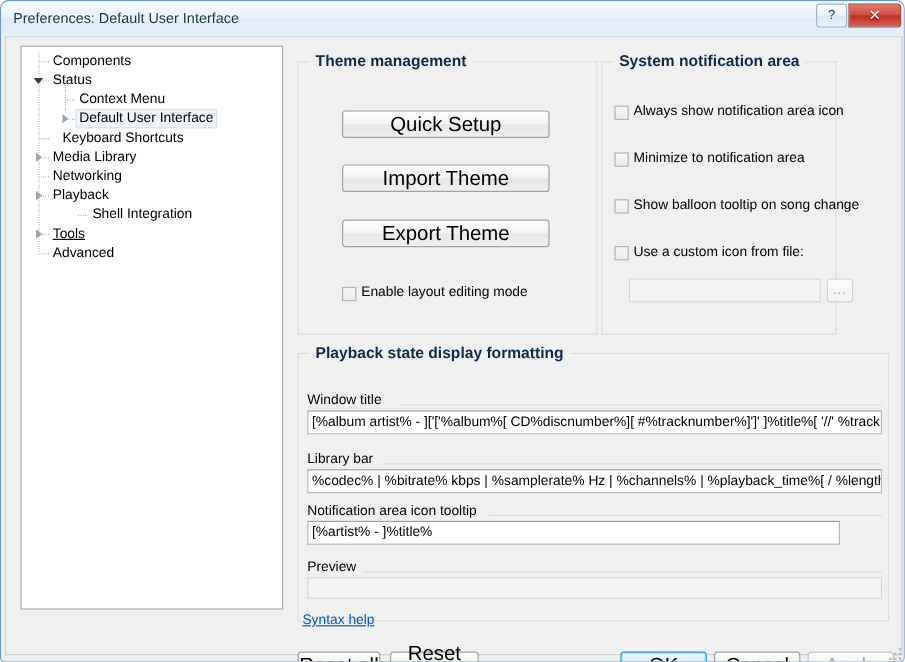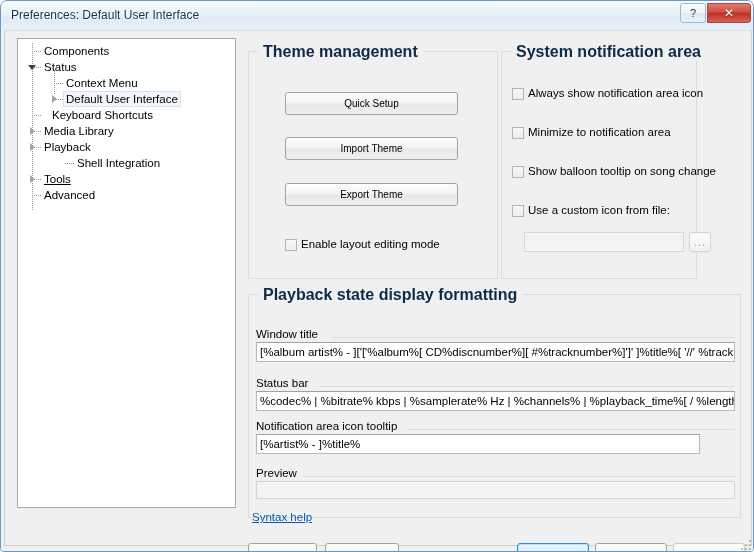--- a/index.html
+++ b/index.html
@@ -143,33 +143,33 @@
   .group {
     position: absolute;
     border: 1px solid #dcdcdc;
     background: transparent;
   }
   .group > .legend {
     position: absolute;
     left: 9px; top: -9px;
     background: #f0f0f0;
     padding: 0 5px;
-    font-size: 16px;
+    font-size: 13px;
     font-weight: bold;
     color: #0d2a4a;
     white-space: nowrap;
   }
 
   
   .btn {
     background: linear-gradient(180deg,#fdfdfd 0%, #f3f3f3 48%, #e7e7e7 52%, #f0f0f0 100%);
     border: 1px solid #a2a2a2;
     border-radius: 3px;
     font-family: "Liberation Sans", sans-serif;
-    font-size: 10px;
+    font-size: 17px;
     color: #000000;
     display: flex; align-items: center; justify-content: center;
     cursor: default;
     text-align: center;
   }
   .btn.default {
     border: 1px solid #2c8fd4;
     box-shadow: inset 0 0 0 1px #b5e2fb;
     background: linear-gradient(180deg,#eaf7fe 0%, #d8eefc 48%, #bfe3fa 52%, #e2f3fe 100%);
   }
@@ -298,20 +298,24 @@
             <div class="guide-h" style="left: 14px; top: 8px; width: 9px;"></div>
             <span class="lbl" style="left: 34px;">Keyboard Shortcuts</span>
           </div>
           <div class="tree-row" style="top: 0px;">
             <div class="guide-h" style="left: 14px; top: 8px; width: 9px;"></div>
             <span class="tw tw-collapsed" style="left: 10px;"></span>
             <span class="lbl" style="left: 26px;">Media Library</span>
           </div>
           <div class="tree-row" style="top: 0px;">
             <div class="guide-h" style="left: 14px; top: 8px; width: 9px;"></div>
+            <span class="lbl" style="left: 26px;">Networking</span>
+          </div>
+          <div class="tree-row" style="top: 0px;">
+            <div class="guide-h" style="left: 14px; top: 8px; width: 9px;"></div>
             <span class="tw tw-collapsed" style="left: 10px;"></span>
             <span class="lbl" style="left: 26px;">Playback</span>
           </div>
           <div class="tree-row" style="top: 0px; margin-left: 33px;">
             <div class="guide-h" style="left: 14px; top: 8px; width: 9px;"></div>
             <span class="lbl" style="left: 26px;">Shell Integration</span>
           </div>
           <div class="tree-row" style="top: 0px;">
             <div class="guide-h" style="left: 14px; top: 8px; width: 9px;"></div>
             <span class="tw tw-collapsed" style="left: 10px;"></span>
@@ -366,21 +370,21 @@
       <div class="browse-btn" style="left:187px; top:180px;">...</div>
     </div>
 
     <div class="group" style="left:243px; top:263px; width:493px; height:224px;">
       <div class="legend">Playback state display formatting</div>
 
       <div class="field-label" style="left:7px; top:33px;">Window title</div>
       <div class="seplines" style="left:83px; top:42px; width:403px;"></div>
       <div class="tfield" style="left:7px; top:47px; width:479px; height:20px;">[%album artist% - ]['['%album%[ CD%discnumber%][ #%tracknumber%]']' ]%title%[ '//' %track a</div>
 
-      <div class="field-label" style="left:7px; top:82px;">Status bar</div>
+      <div class="field-label" style="left:7px; top:82px;">Library bar</div>
       <div class="seplines" style="left:70px; top:91px; width:416px;"></div>
       <div class="tfield" style="left:7px; top:96px; width:479px; height:20px;">%codec% | %bitrate% kbps | %samplerate% Hz | %channels% | %playback_time%[ / %length%</div>
 
       <div class="field-label" style="left:7px; top:125px;">Notification area icon tooltip</div>
       <div class="seplines" style="left:158px; top:134px; width:328px;"></div>
       <div class="tfield" style="left:7px; top:139px; width:444px; height:20px;">[%artist% - ]%title%</div>
 
       <div class="field-label" style="left:7px; top:172px;">Preview</div>
       <div class="seplines" style="left:54px; top:181px; width:432px;"></div>
       <div class="tfield disabled" style="left:7px; top:186px; width:479px; height:18px;"></div>

